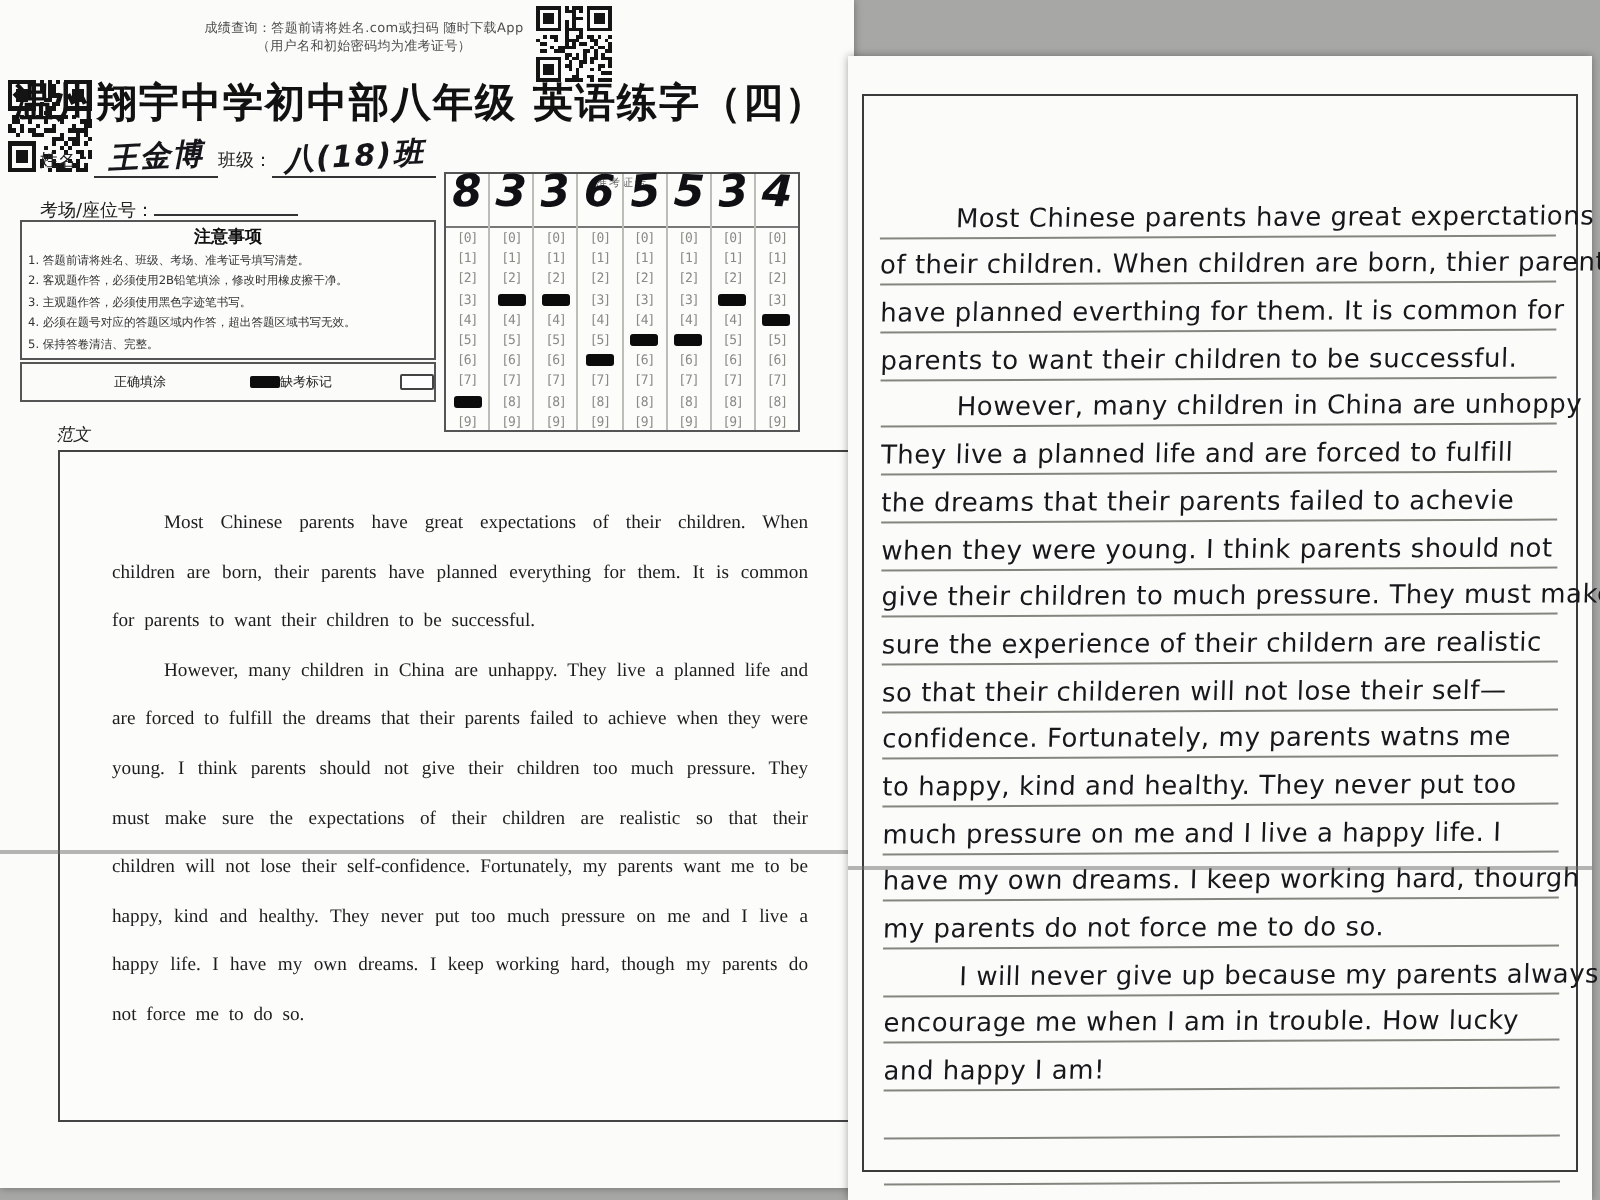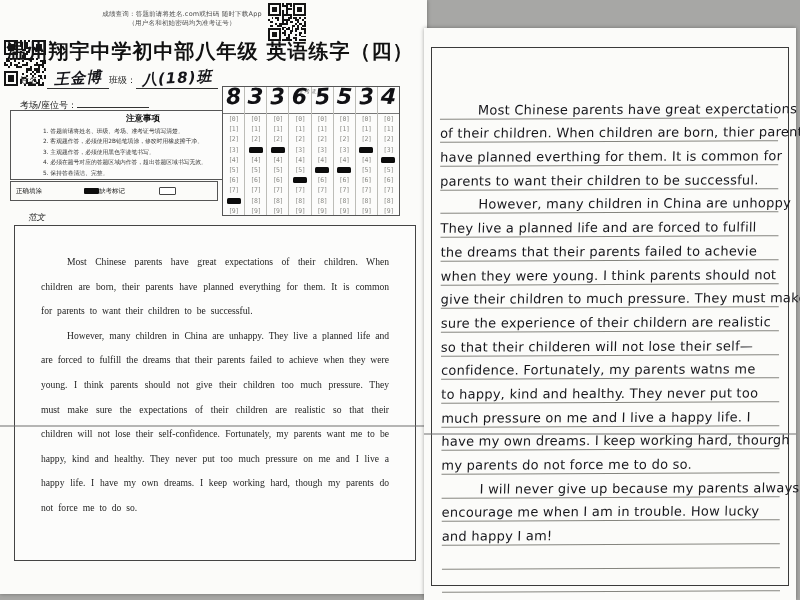--- a/index.html
+++ b/index.html
@@ -28,42 +28,42 @@
   }
   .u-line{border-bottom:1.2px solid #333;display:inline-block;text-align:center;}
 
   
   .notice-box{border:1px solid #555;background:#fcfcfb;}
   .notice-title{font-size:8.5px;font-weight:bold;text-align:center;color:#111;margin-top:2px;}
   .notice-list{margin:1px 3px 0 3px;padding:0;list-style:none;}
   .notice-list li{font-size:5.8px;line-height:10.4px;color:#333;white-space:nowrap;overflow:hidden;}
 
   
-  .marking-box{border:1px solid #555;display:flex;align-items:center;font-size:6.5px;color:#222;}
+  .marking-box{border:1px solid #555;display:flex;align-items:center;font-size:6.5px;color:#222;justify-content:flex-end;}
   .mark-filled{width:15px;height:6px;background:#0d0d0d;border-radius:1px;}
   .mark-empty{width:15px;height:6px;border:1px solid #444;background:#fff;border-radius:1px;}
 
   
   #omr-grid{border:1px solid #555;background:#fcfcfb;}
   .omr-label{font-size:5.5px;color:#666;text-align:center;letter-spacing:1px;}
   .omr-cols{display:flex;height:100%;}
   .omr-col{width:22px;position:relative;border-right:1px solid #bdbdb8;}
   .omr-col:last-child{border-right:none;}
   .omr-head{height:26px;border-bottom:1px solid #777;position:relative;}
   .omr-digit{
     position:absolute;left:0;right:0;top:-3px;text-align:center;
     font-size:22px;font-weight:bold;color:#101014;font-style:italic;z-index:3;
   }
   .omr-bubble{height:10.2px;display:flex;align-items:center;justify-content:center;
     font-size:6.5px;color:#8a8a85;letter-spacing:-.5px;font-family:"DejaVu Sans Mono",monospace;}
   .omr-fill{width:14px;height:6px;background:#0b0b0b;border-radius:1.5px;}
 
   
   .fanwen-label{font-size:8.5px;color:#222;font-style:italic;}
-  #essay-box{border:1px solid #444;background:#fcfcfb;}
+  #essay-box{border:1px solid #444;background:#fcfcfb;margin-left:15px;}
   .essay-text{
     font-family:"Liberation Serif","DejaVu Serif",serif;
     font-size:9.6px;line-height:24.6px;color:#1d1d1d;
     text-align:justify;word-spacing:2.5px;
   }
   .essay-text p{margin:0;text-indent:26px;}
 
   
   #ruled-box{border:1.4px solid #3a3a3a;background:#fbfbf9;}
   #lines-wrap{position:absolute;left:9px;right:9px;top:47px;transform:rotate(-.25deg);}
@@ -527,21 +527,21 @@
   </div>
 
   <div class="abs" style="left:20px;top:68px;width:210px;height:24px;">
     <span class="field-label">姓名：</span><span class="u-line" style="width:62px;"><span class="hand-cn">王金博</span></span><span class="field-label">班级：</span><span class="u-line" style="width:82px;"><span class="hand-cn">八(18)班</span></span>
   </div>
 
   <div class="abs" style="left:20px;top:93px;width:210px;height:16px;">
     <span class="field-label">考场/座位号：</span><span class="u-line" style="width:72px;height:10px;"></span>
   </div>
 
-  <div class="abs notice-box" style="left:10px;top:110px;width:206px;height:68px;padding-left:29px;">
+  <div class="abs notice-box" style="left:10px;top:110px;width:206px;height:68px;">
     <div class="notice-title">注意事项</div>
     <ul class="notice-list" id="notice-list">
         <li>1. 答题前请将姓名、班级、考场、准考证号填写清楚。</li>
         <li>2. 客观题作答，必须使用2B铅笔填涂，修改时用橡皮擦干净。</li>
         <li>3. 主观题作答，必须使用黑色字迹笔书写。</li>
         <li>4. 必须在题号对应的答题区域内作答，超出答题区域书写无效。</li>
         <li>5. 保持答卷清洁、完整。</li>
       </ul>
   </div>
 

